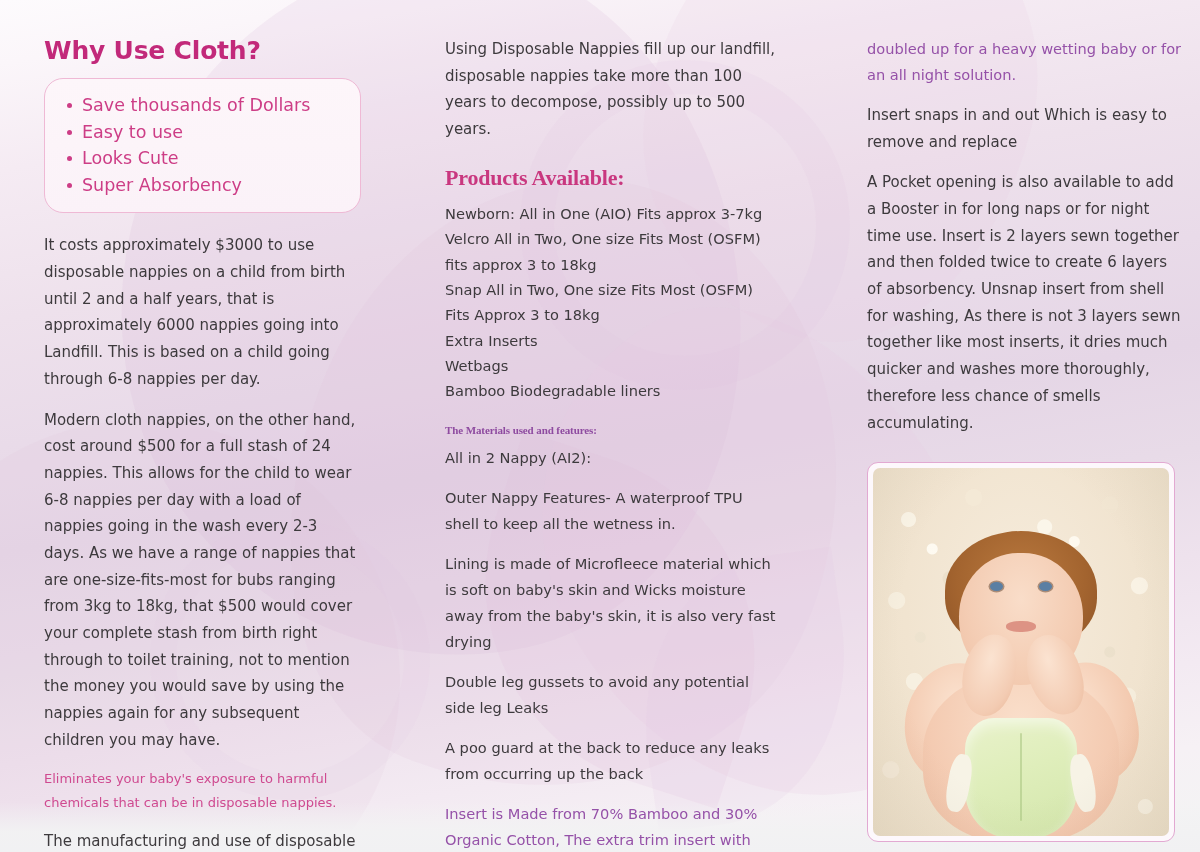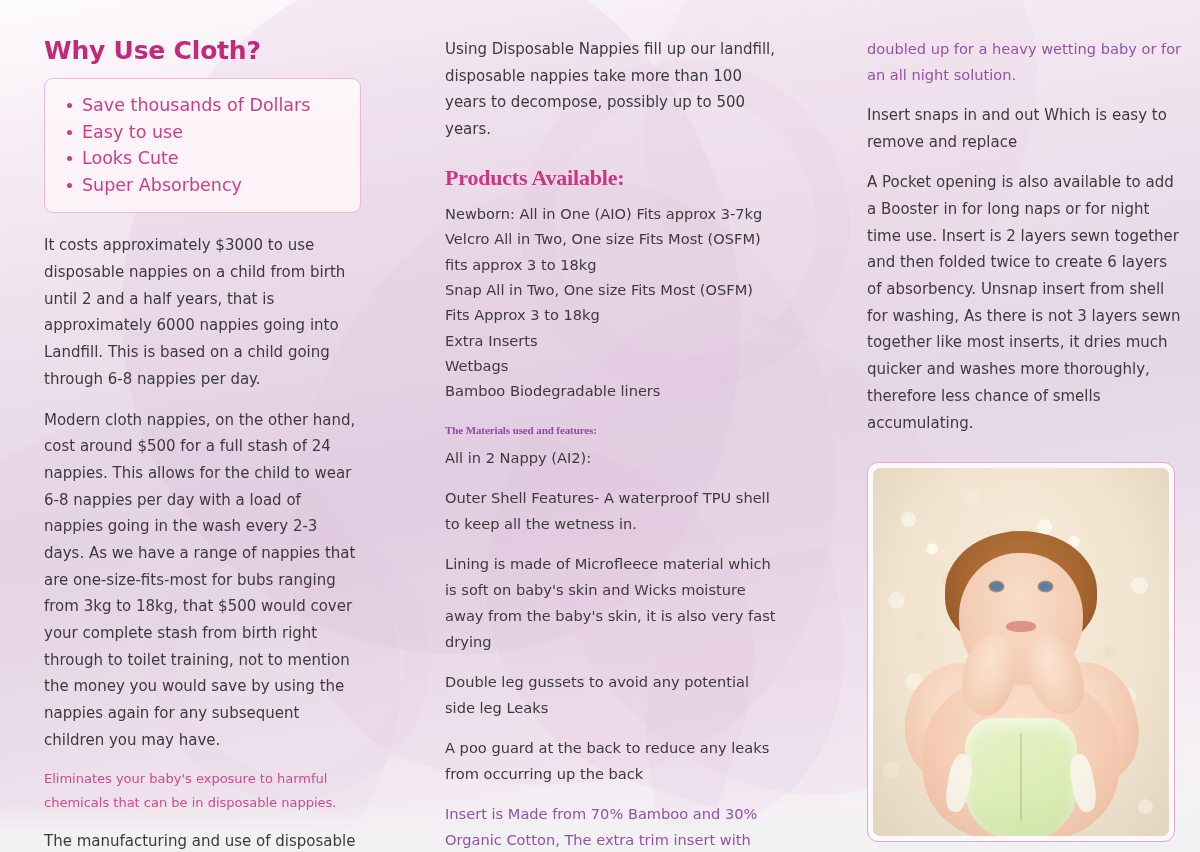--- a/index.html
+++ b/index.html
@@ -170,21 +170,21 @@
   .feature-p {
     font-size:14.6px;
     line-height:1.78;
     color:#3d3a3d;
     margin-bottom:14px;
   }
 
   
   #benefits-box {
     border:1px solid #efb9d5;
-    border-radius:9px;
+    border-radius:19px;
     background:linear-gradient(180deg,#fdf6fa 0%,#fbf2f8 100%);
     padding:13px 16px 14px 16px;
     margin-bottom:19px;
   }
   #benefits-box ul { list-style:none; }
   #benefits-box li {
     position:relative;
     padding-left:21px;
     font-size:17.5px;
     line-height:1.52;
@@ -385,21 +385,21 @@
       <li>Fits Approx 3 to 18kg</li>
       <li>Extra Inserts</li>
       <li>Wetbags</li>
       <li>Bamboo Biodegradable liners</li>
     </ul>
 
     <h3 class="heading-purple">The Materials used and features:</h3>
 
     <p class="feature-p">All in 2 Nappy (AI2):</p>
 
-    <p class="feature-p">Outer Shell Features- A waterproof TPU shell to keep all the wetness in.</p>
+    <p class="feature-p">Outer Nappy Features- A waterproof TPU shell to keep all the wetness in.</p>
 
     <p class="feature-p">Lining is made of Microfleece material which is soft on baby's skin and Wicks moisture away from the baby's skin, it is also very fast drying</p>
 
     <p class="feature-p">Double leg gussets to avoid any potential side leg Leaks</p>
 
     <p class="feature-p">A poo guard at the back to reduce any leaks from occurring up the back</p>
 
     <p class="accent-purple">Insert is Made from 70% Bamboo and 30% Organic Cotton, The extra trim insert with extra absorbency qualities that can easily be</p>
   </div>
 

